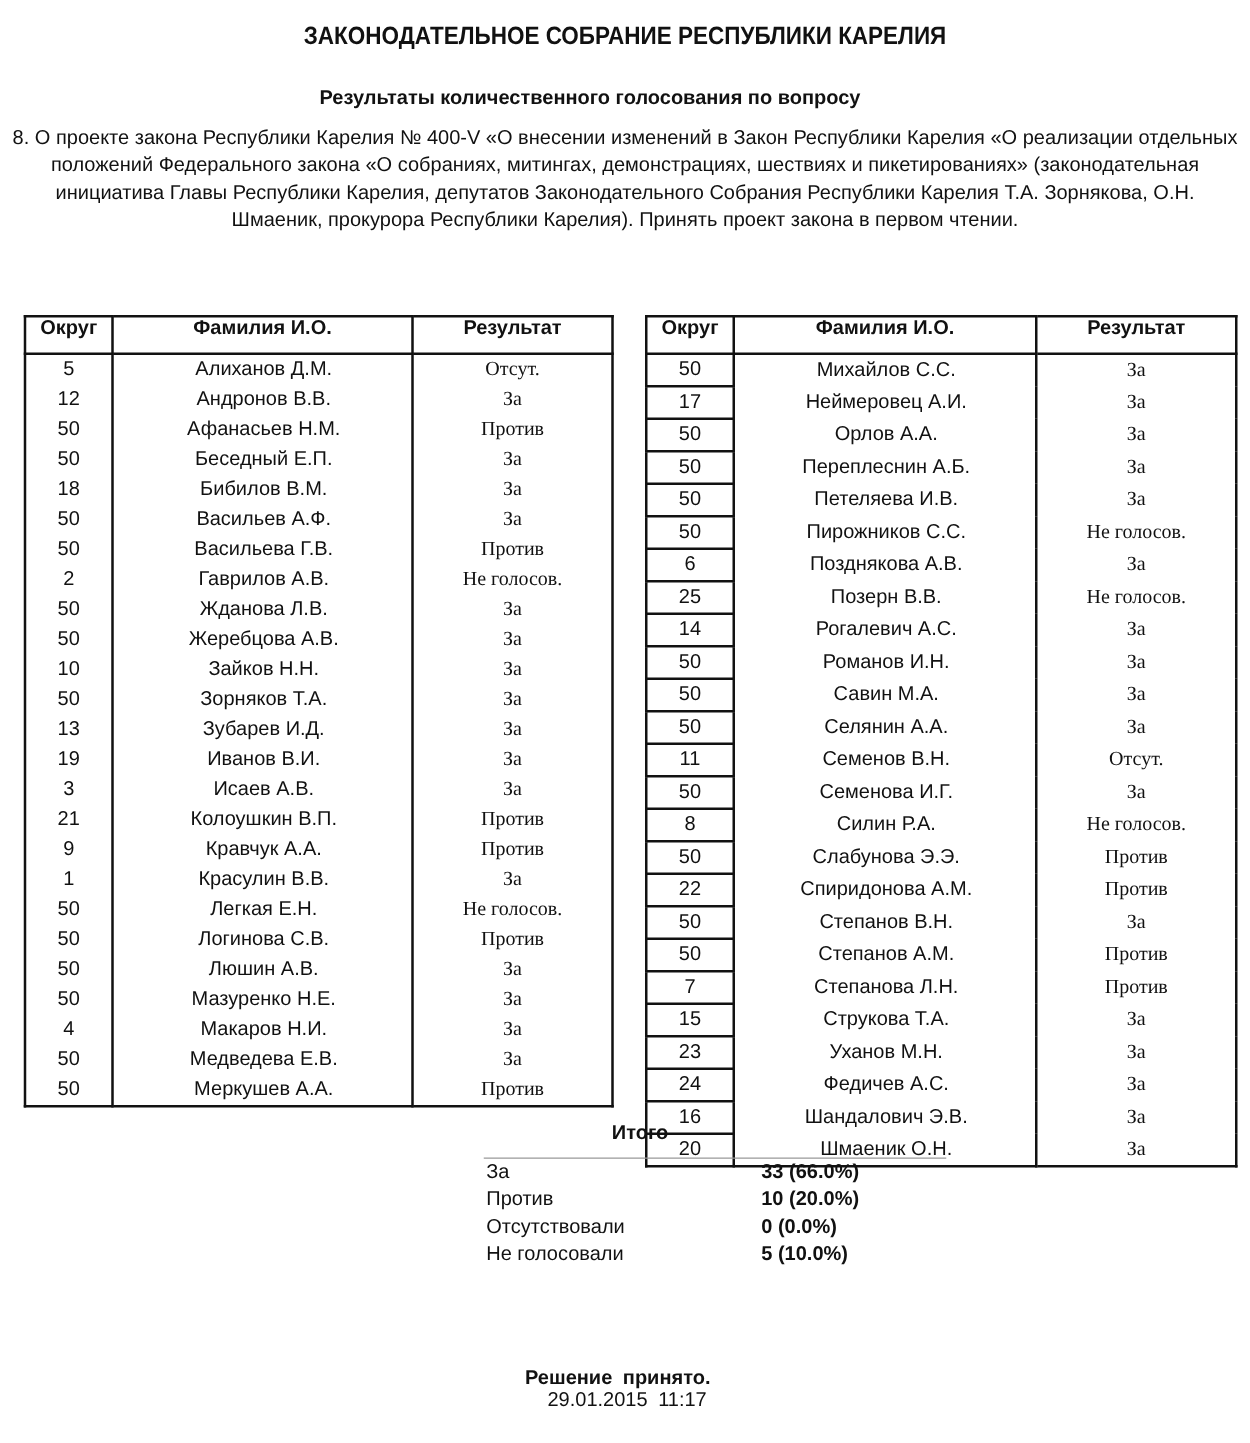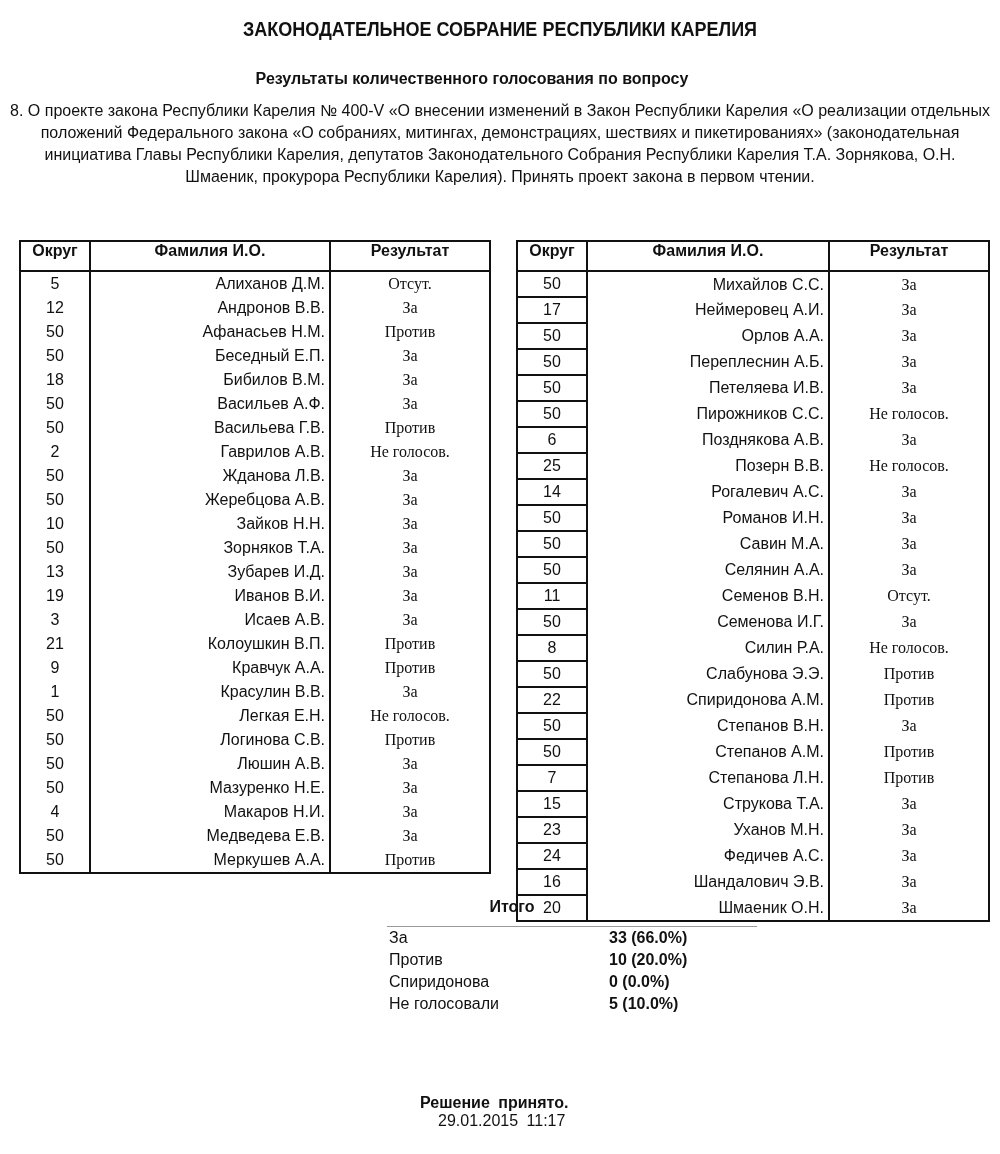--- a/index.html
+++ b/index.html
@@ -14,32 +14,32 @@
   }
   .subtitle {
     position: absolute; top: 70px; left: 0; width: 944px; text-align: center;
     font-weight: bold; font-size: 16px;
   }
   .question {
     position: absolute; top: 100px; left: 10px; width: 980px; text-align: center;
     font-size: 16px; line-height: 22px;
   }
   table.votes {
-    position: absolute; top: 240px; border-collapse: collapse;
+    position: absolute; top: 252px; border-collapse: collapse;
     font-size: 16px;
   }
   table.votes.left { left: 19px; width: 472px; }
   table.votes.right { left: 516px; width: 474px; }
   table.votes th {
     font-weight: bold; border: 2px solid #111; height: 28px; padding: 0 4px;
     vertical-align: top; text-align: center; font-size: 16px;
   }
   table.votes td { height: 24px; padding: 0 4px; line-height: 22px; }
   table.votes td.okrug { text-align: center; border-left: 2px solid #111; border-right: 2px solid #111; width: 58px; }
-  table.votes td.name { text-align: right; padding-left: 6px; border-right: 2px solid #111; }
+  table.votes td.name { text-align: center; padding-left: 6px; border-right: 2px solid #111; }
   table.votes td.result { text-align: center; border-right: 2px solid #111; width: 150px; font-family: Liberation Serif, serif; }
   table.votes tbody tr:last-child td { border-bottom: 2px solid #111; }
   table.votes.right td.okrug { border-bottom: 2px solid #111; width: 60px; }
   table.votes th.h-okrug { width: 60px; }
   table.votes th.h-result { width: 150px; }
 
   .summary {
     position: absolute; top: 898px; left: 387px; width: 330px;
   }
   .summary-title {
@@ -348,21 +348,21 @@
   <div id="summary-rows">
       <div class="summary-row">
         <span class="s-label">За</span>
         <span class="s-value">33 (66.0%)</span>
       </div>
       <div class="summary-row">
         <span class="s-label">Против</span>
         <span class="s-value">10 (20.0%)</span>
       </div>
       <div class="summary-row">
-        <span class="s-label">Спиридонова</span>
+        <span class="s-label">Отсутствовали</span>
         <span class="s-value">0 (0.0%)</span>
       </div>
       <div class="summary-row">
         <span class="s-label">Не голосовали</span>
         <span class="s-value">5 (10.0%)</span>
       </div>
     </div>
 </div>
 
 <div class="decision">Решение  принято.</div>

